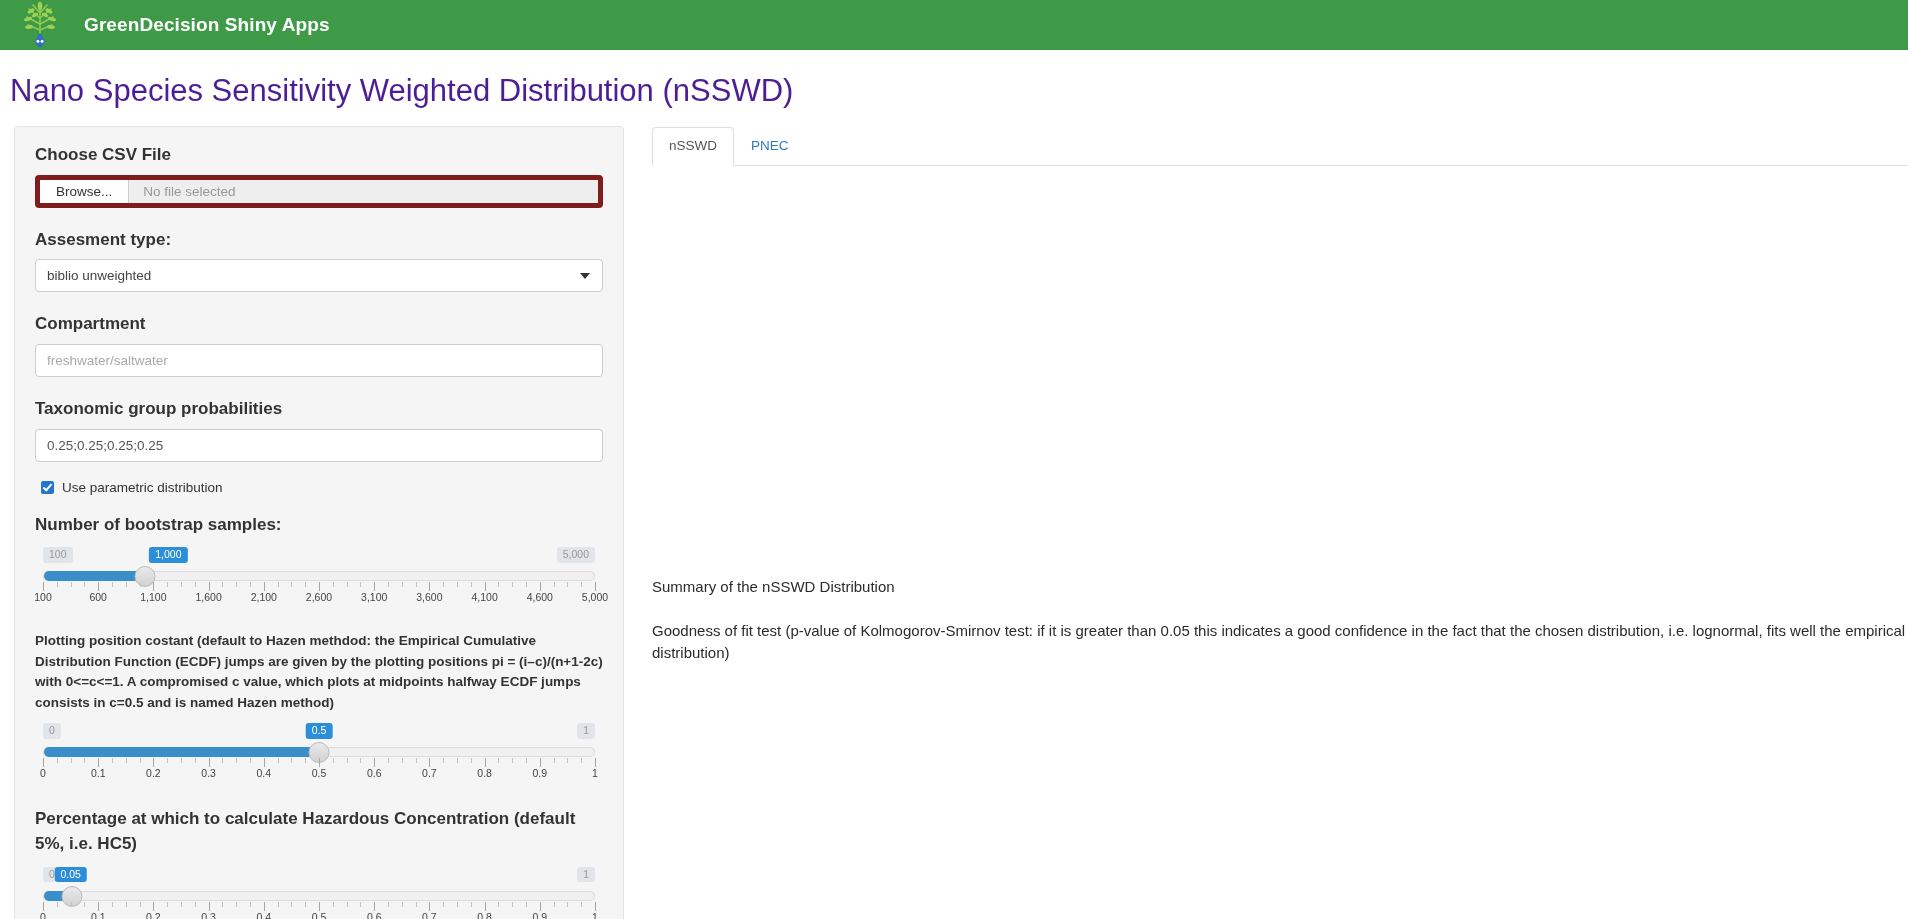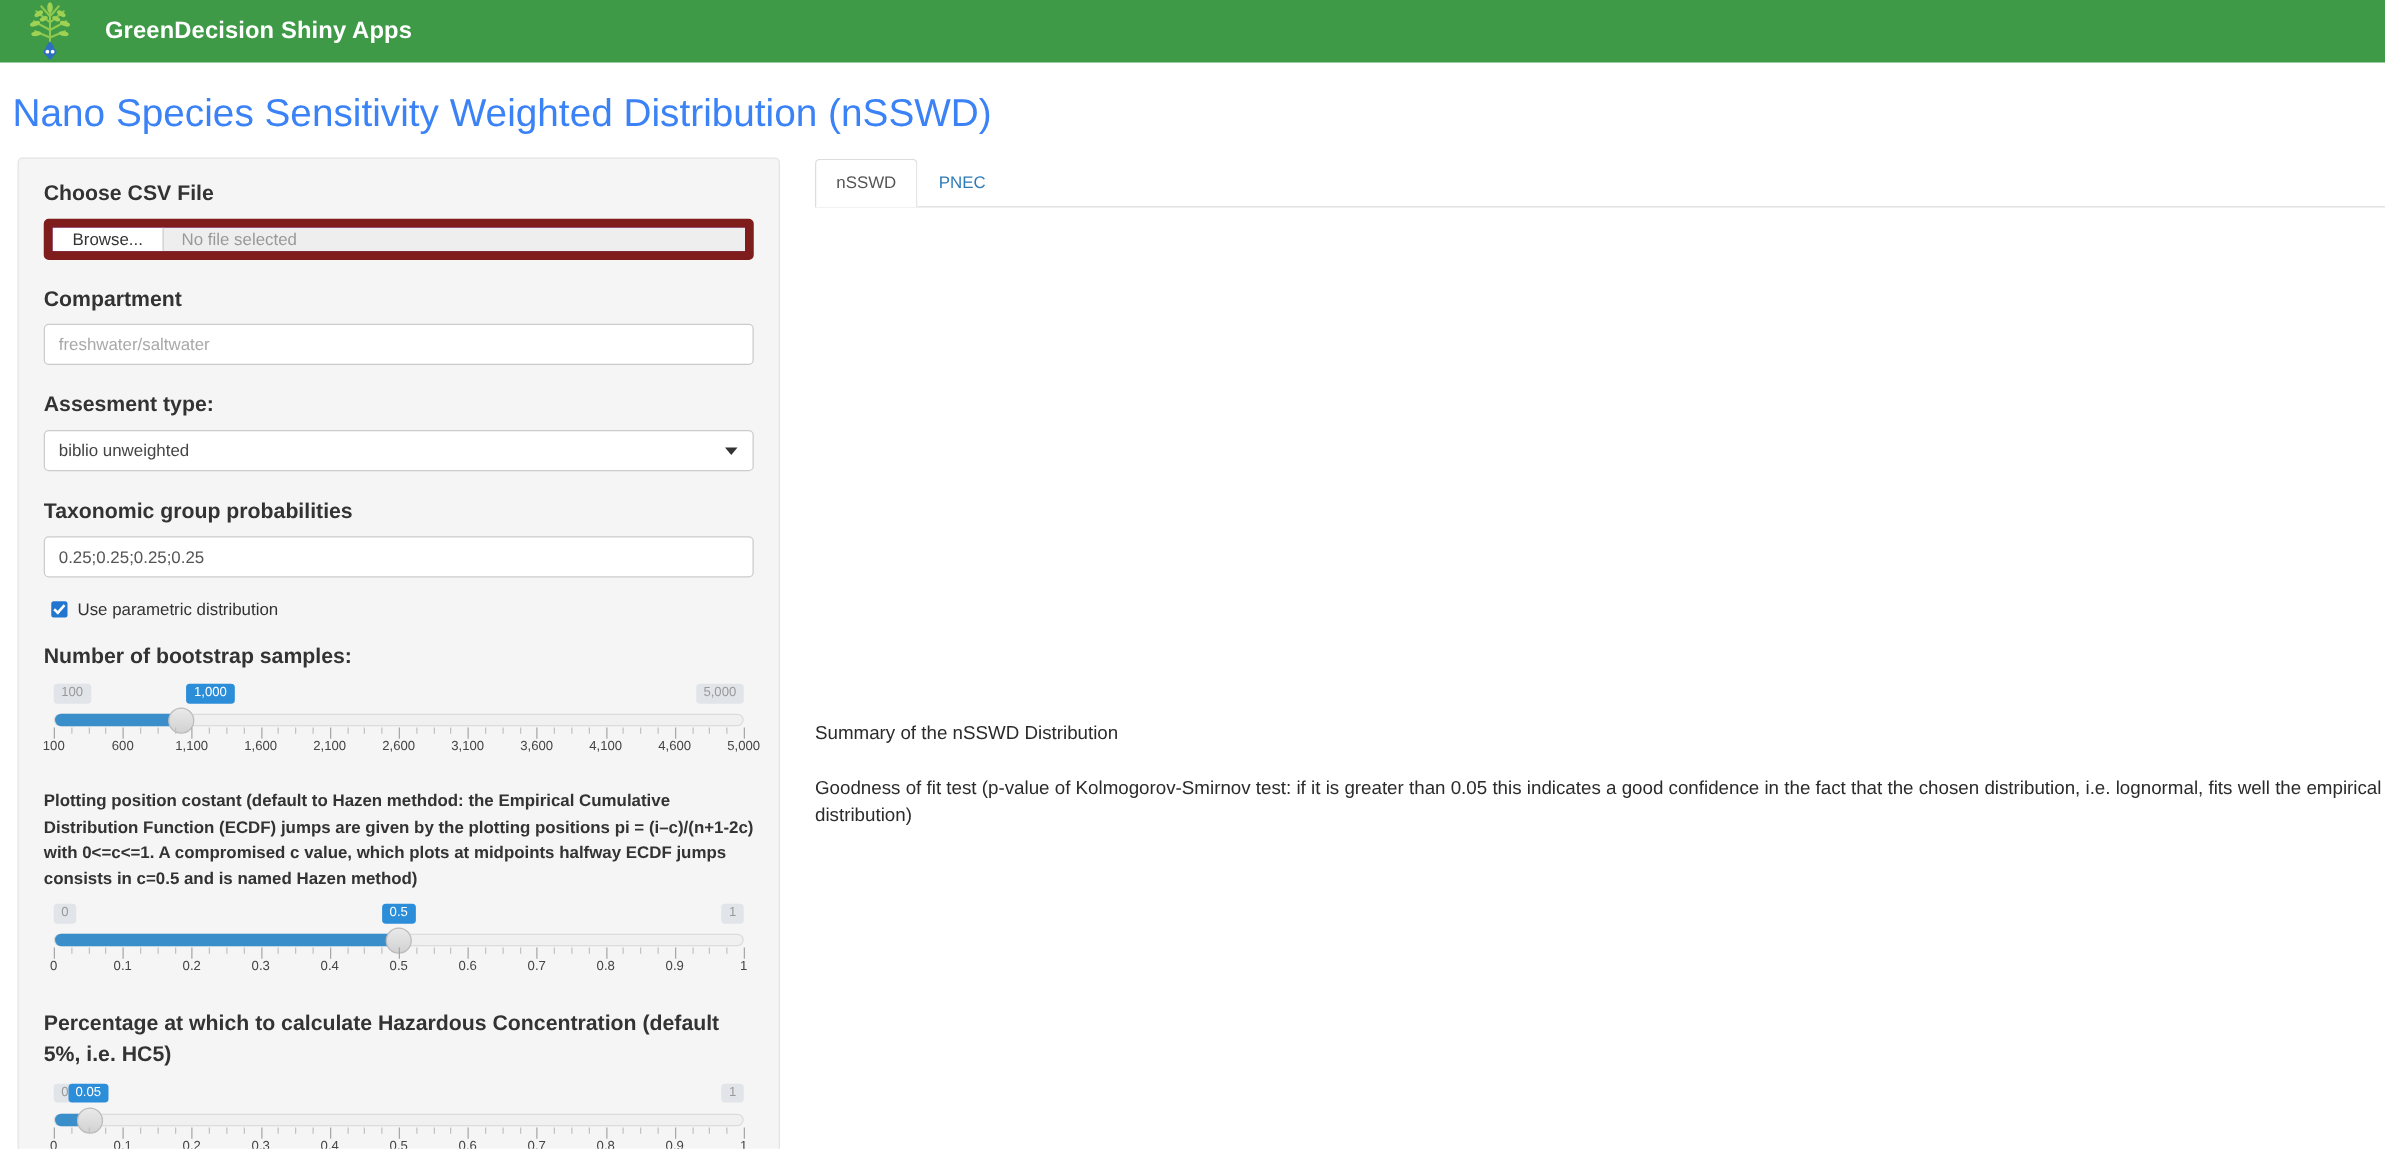--- a/index.html
+++ b/index.html
@@ -30,21 +30,21 @@
     color: #ffffff;
     font-size: 19px;
     font-weight: bold;
     letter-spacing: .1px;
     white-space: nowrap;
   }
 
   
   .page-title {
     font-size: 31px;
-    color: #3b82f6;
+    color: #4c1d95;
     font-weight: normal;
     margin: 24px 0 0 10px;
     line-height: 1.1;
   }
 
   
   .container {
     display: flex;
     align-items: flex-start;
     padding: 0;
@@ -72,24 +72,24 @@
     font-weight: bold;
     color: #333333;
     margin: 0 0 7px 0;
     display: block;
     line-height: 1.45;
   }
 
   .file-input-group {
     display: flex;
     height: 33px;
-    border: 7px solid #7f1d1d;
+    border: 5px solid #7f1d1d;
     border-radius: 4px;
     overflow: hidden;
-    background: #701a75;
+    background: #ec4899;
     width: 100%;
   }
   .browse-btn {
     background: #ffffff;
     border-right: 1px solid #cccccc;
     padding: 0 16px;
     display: flex;
     align-items: center;
     font-size: 13.5px;
     color: #333333;
@@ -355,31 +355,31 @@
     <div class="field-block">
       <label class="form-label">Choose CSV File</label>
       <div class="file-input-group">
         <div class="browse-btn">Browse...</div>
         <div class="file-name">No file selected</div>
       </div>
     </div>
 
     
     <div class="field-block">
-      <label class="form-label">Compartment</label>
-      <input class="text-input" type="text" value="" placeholder="freshwater/saltwater" style="">
-    </div>
-
-    
-    <div class="field-block">
       <label class="form-label">Assesment type:</label>
       <div class="select-wrap">
         <div class="select-input">biblio unweighted</div>
         <span class="caret-icon"></span>
       </div>
+    </div>
+
+    
+    <div class="field-block">
+      <label class="form-label">Compartment</label>
+      <input class="text-input" type="text" value="" placeholder="freshwater/saltwater" style="">
     </div>
 
     
     <div class="field-block tight">
       <label class="form-label">Taxonomic group probabilities</label>
       <input class="text-input" type="text" value="0.25;0.25;0.25;0.25" style="">
     </div>
 
     
     <div class="check-row">

